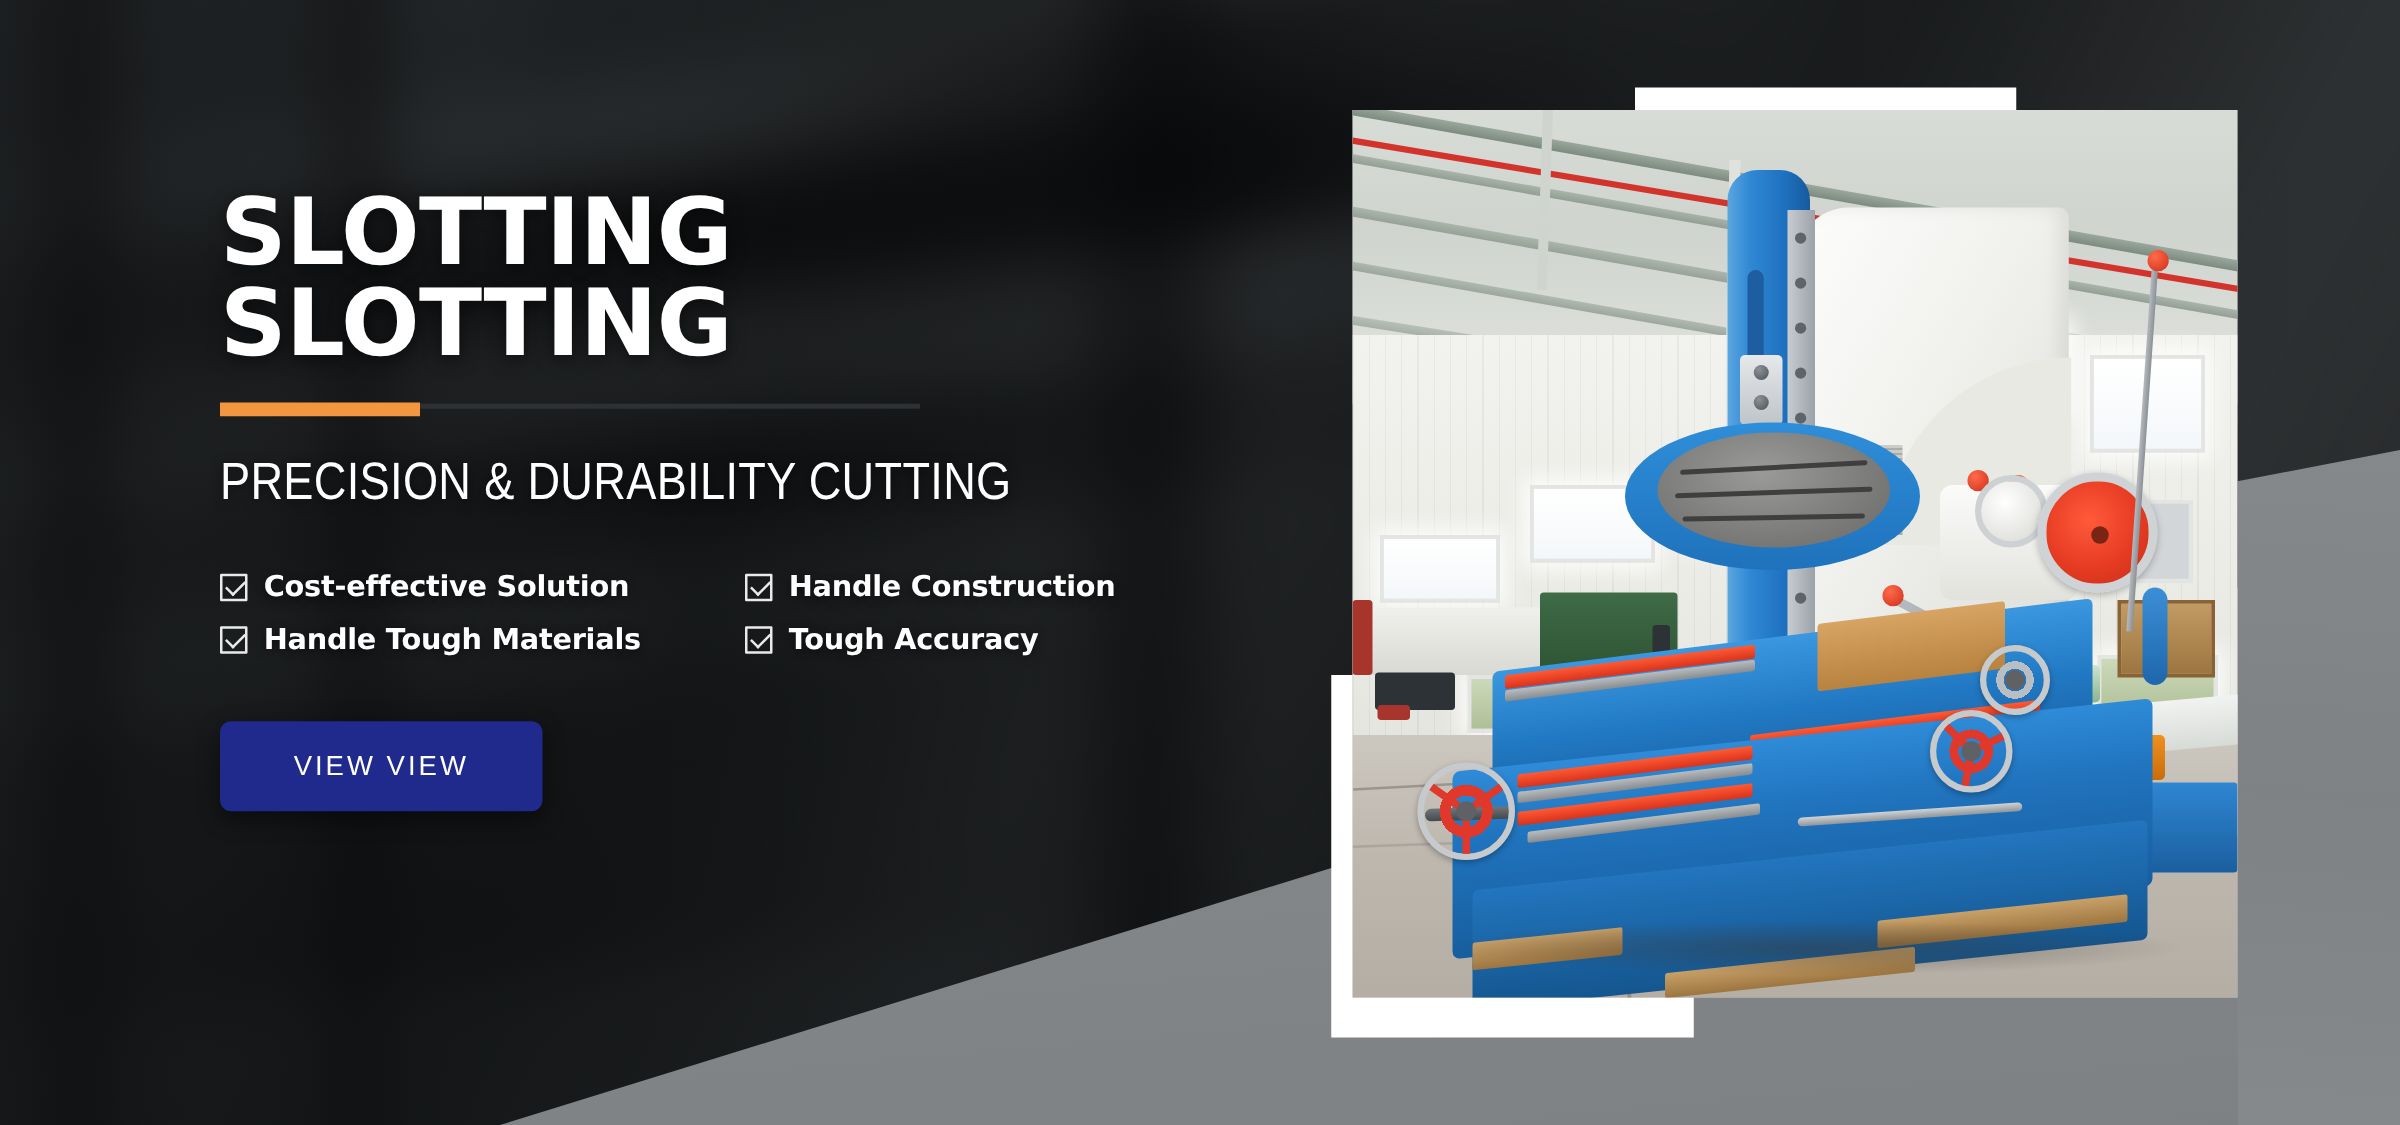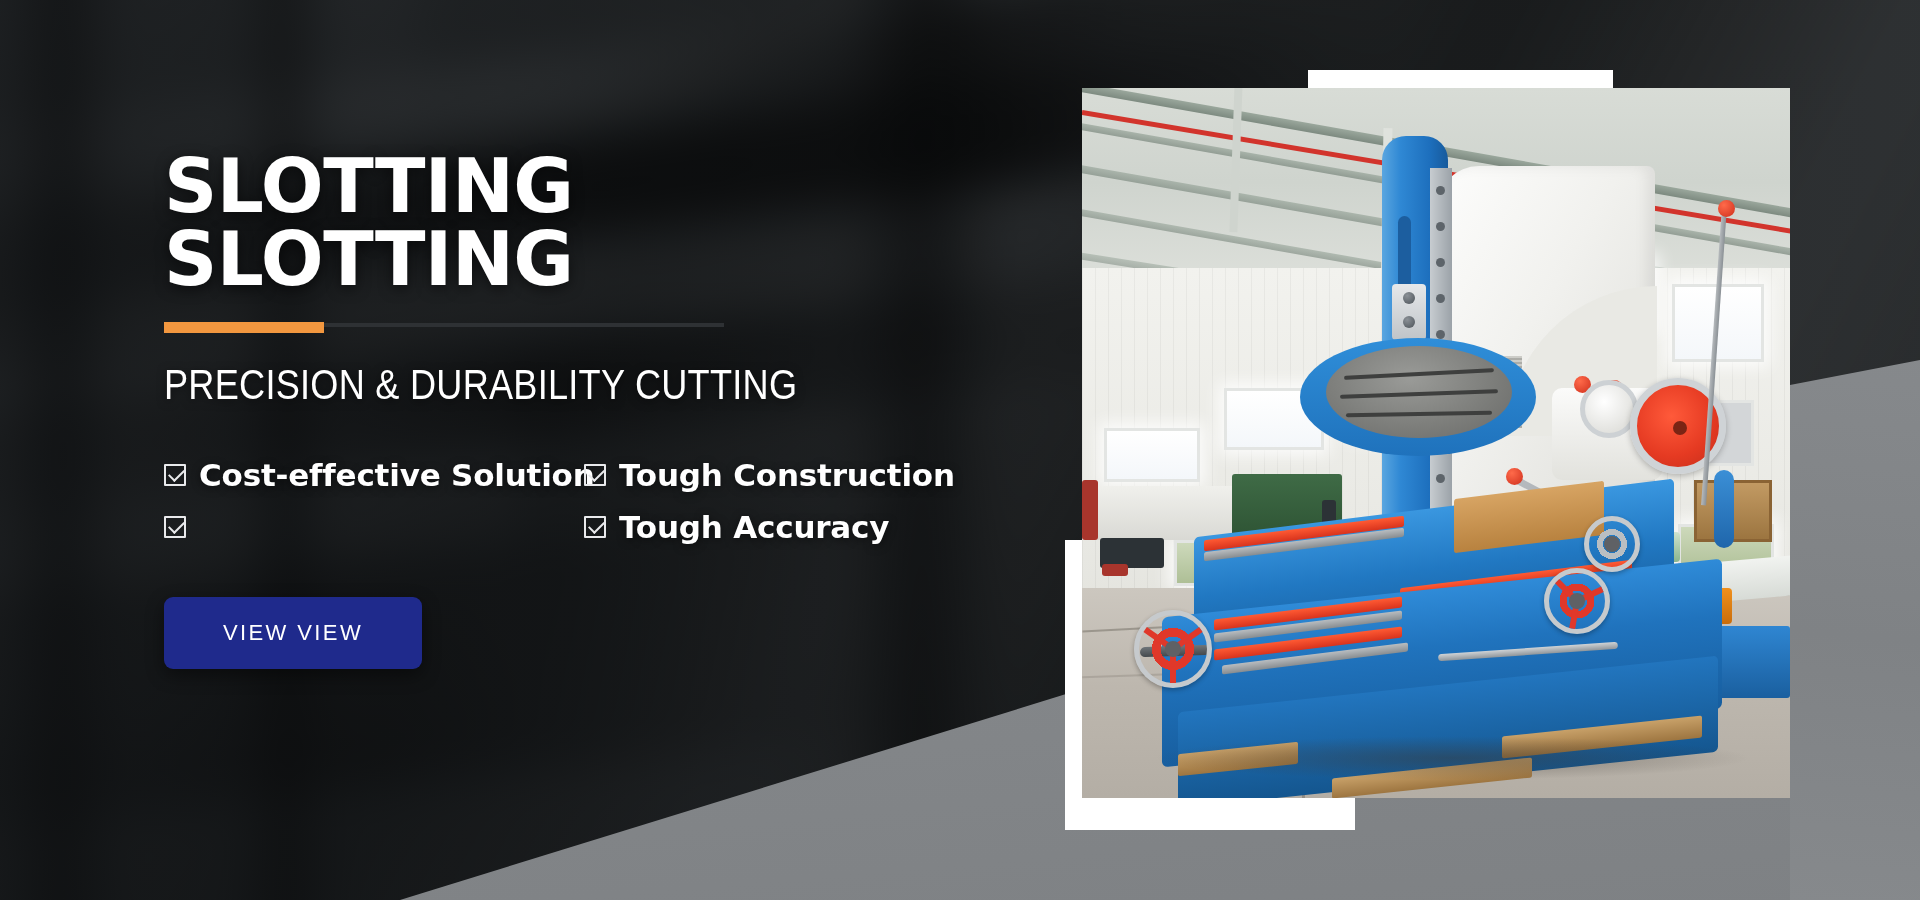--- a/index.html
+++ b/index.html
@@ -71,21 +71,21 @@
     clip-path:polygon(400px 900px, 1920px 430px, 1920px 900px);
   }
   .wedge-right {
     position:absolute; left:0; top:0; width:1920px; height:900px;
     background:linear-gradient(185deg,#8e9194 0%, #7f8285 60%, #8a8d90 100%);
     clip-path:polygon(1790px 900px, 1790px 385px, 1920px 360px, 1920px 900px);
   }
 
   
   .content {
-    position:absolute; left:164px; top:150px; width:820px;
+    position:absolute; left:176px; top:150px; width:820px;
     z-index:30;
   }
   .headline {
     font-family:"DejaVu Sans", sans-serif;
     font-weight:bold;
     font-size:74px;
     line-height:0.98;
     letter-spacing:-0.5px;
     color:#ffffff;
     text-shadow:0 3px 14px rgba(0,0,0,.55);
@@ -142,21 +142,21 @@
     position:absolute;
     left:3px; top:3px;
     width:13px; height:7px;
     border-left:2px solid #e9eaec;
     border-bottom:2px solid #e9eaec;
     transform:rotate(-45deg);
   }
   .feature-label {
     font-family:"DejaVu Sans", sans-serif;
     font-weight:bold;
-    font-size:31px;
+    font-size:23px;
     color:#ffffff;
     letter-spacing:-0.2px;
     white-space:nowrap;
     text-shadow:0 2px 8px rgba(0,0,0,.5);
   }
 
   .cta {
     display:inline-flex;
     align-items:center;
     justify-content:center;
@@ -634,25 +634,26 @@
 
     <div class="features">
 
       <div class="feature">
         <span class="check-icon"></span>
         <span class="feature-label">Cost-effective Solution</span>
       </div>
 
       <div class="feature">
         <span class="check-icon"></span>
-        <span class="feature-label">Tough Construction</span>
+        <span class="feature-label">Handle Construction</span>
       </div>
 
       <div class="feature">
         <span class="check-icon"></span>
+        <span class="feature-label">Handle Tough Materials</span>
       </div>
 
       <div class="feature">
         <span class="check-icon"></span>
         <span class="feature-label">Tough Accuracy</span>
       </div>
 
     </div>
 
     <button class="cta">

